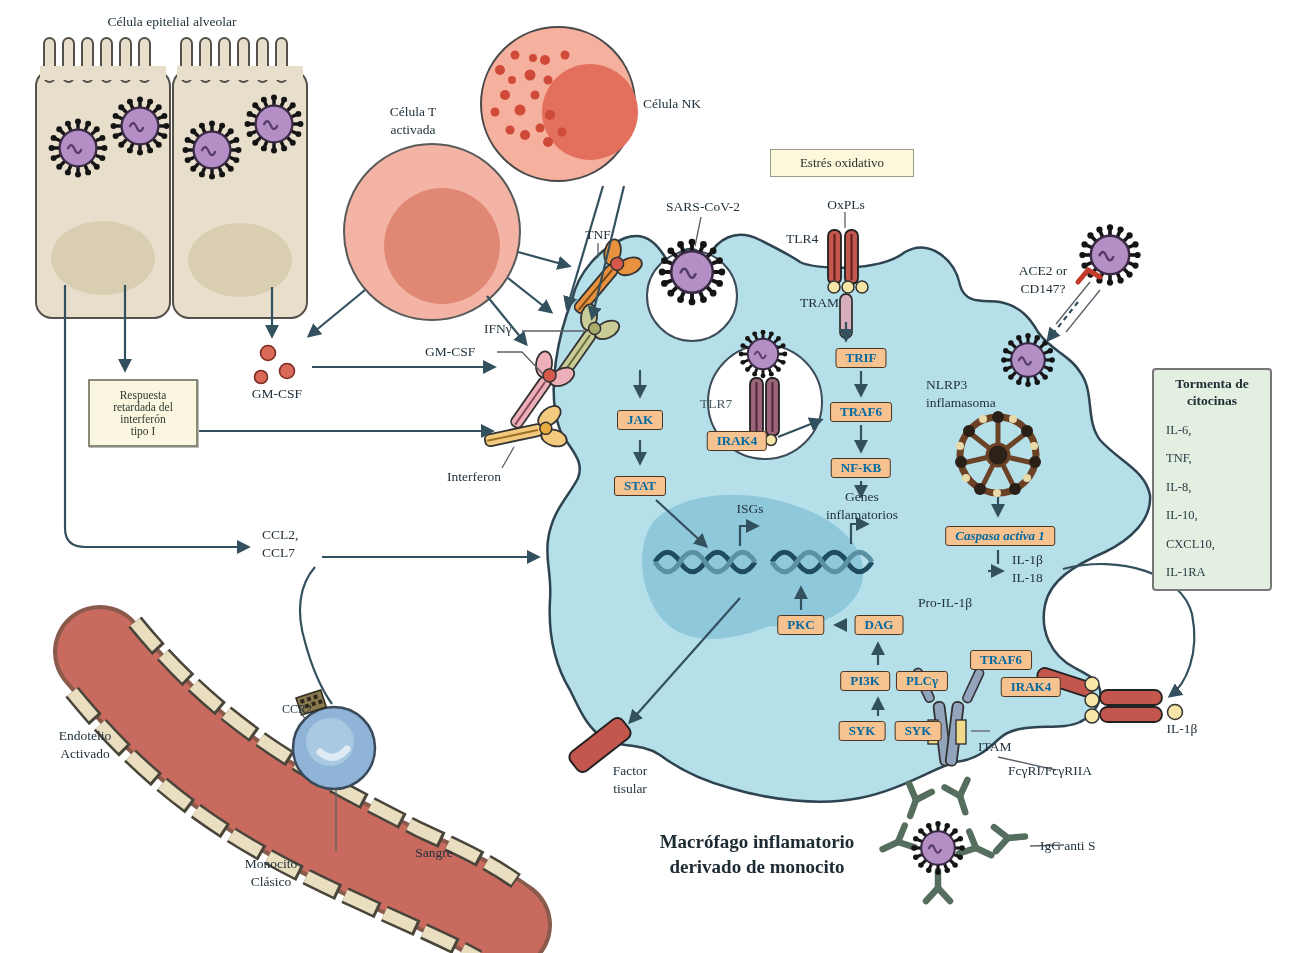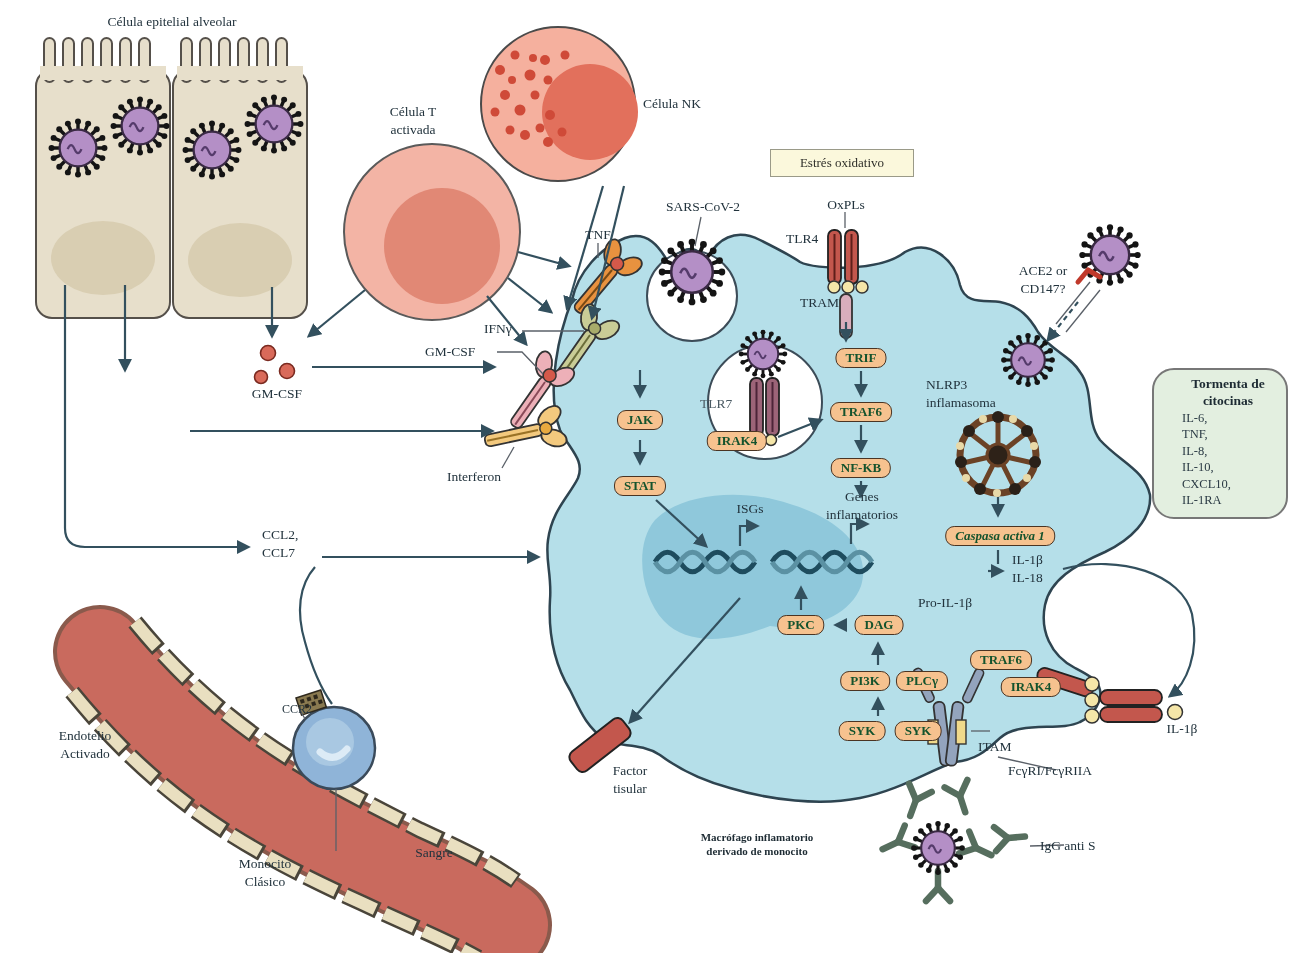--- a/index.html
+++ b/index.html
@@ -3,36 +3,36 @@
 <meta charset="utf-8">
 <style>
   html,body{margin:0;padding:0;background:#ffffff;}
   #stage{position:relative;width:1311px;height:953px;background:#ffffff;overflow:hidden;
          font-family:"Liberation Serif",serif;}
   #art{position:absolute;left:0;top:0;}
   .lbl{position:absolute;font:13.5px "Liberation Serif",serif;color:#22333d;
        white-space:pre-line;line-height:1.3;}
   .c{transform:translateX(-50%);text-align:center;}
   .sm{font-size:12px;}
-  .bold{font-weight:bold;font-size:11px;color:#1d2b33;}
+  .bold{font-weight:bold;font-size:19px;color:#1d2b33;}
   .pill{position:absolute;transform:translate(-50%,-50%);background:#f6c28f;
-        border:1.6px solid #4a3423;border-radius:9px;padding:1px 9px;
-        font:bold 13px "Liberation Serif",serif;color:#14532d;white-space:nowrap;z-index:5;}
+        border:1.6px solid #4a3423;border-radius:3px;padding:1px 9px;
+        font:bold 13px "Liberation Serif",serif;color:#0369a1;white-space:nowrap;z-index:5;}
   .notebox{position:absolute;background:#fbf8dc;border:1.5px solid #9a9a88;
            font:13px "Liberation Serif",serif;color:#30302a;text-align:center;z-index:4;}
   .respbox{position:absolute;left:88px;top:379px;width:102px;background:#faf6e0;
            border:2px solid #8a8a78;box-shadow:1px 1px 0 #bbb;
            font:11.5px "Liberation Serif",serif;color:#303a30;text-align:center;
            padding:8px 2px;white-space:pre-line;z-index:4;}
   .stormbox{position:absolute;left:1152px;top:368px;width:116px;background:#e3efe0;
-            border:2px solid #777;border-radius:22px;padding:6px 0 8px 16px;z-index:4;}
+            border:2px solid #777;border-radius:4px;padding:6px 0 8px 0;z-index:4;}
   .stormbox .title{font:bold 13.5px "Liberation Serif",serif;color:#1d2b33;
                    text-align:center;white-space:pre-line;line-height:1.25;}
   .stormbox .item{display:block;font:12.5px "Liberation Serif",serif;color:#2a3a44;
-                  padding-left:12px;line-height:1.32;}
+                  padding-left:12px;line-height:1.32;margin-top:12px;}
   .z6{z-index:6;}
 </style>
 </head>
 <body>
 
 <div id="stage">
 
 <svg id="art" width="1311" height="953" viewBox="0 0 1311 953">
   <defs>
     <marker id="ah" viewBox="0 0 10 10" refX="8" refY="5" markerWidth="6.5" markerHeight="6.5" orient="auto-start-reverse">
@@ -393,20 +393,24 @@
 <div class="lbl" style="left:643px;top:95px;">Célula NK</div>
 <div class="lbl c" style="left:598px;top:226px;">TNF</div>
 <div class="lbl c" style="left:703px;top:198px;">SARS-CoV-2</div>
 <div class="notebox" style="left:770px;top:149px;width:142px;height:26px;line-height:26px;">Estrés oxidativo</div>
 <div class="lbl c" style="left:846px;top:196px;">OxPLs</div>
 <div class="lbl" style="left:786px;top:230px;">TLR4</div>
 <div class="lbl" style="left:800px;top:294px;">TRAM</div>
 <div class="lbl" style="left:484px;top:320px;">IFNγ</div>
 <div class="lbl" style="left:425px;top:343px;">GM-CSF</div>
 <div class="lbl c" style="left:277px;top:385px;">GM-CSF</div>
+<div class="respbox">Respuesta
+retardada del
+interferón
+tipo I</div>
 <div class="lbl" style="left:447px;top:468px;">Interferon</div>
 <div class="lbl" style="left:262px;top:526px;">CCL2,
 CCL7</div>
 <div class="lbl" style="left:700px;top:395px;color:#4a5a63;">TLR7</div>
 <div class="lbl c z6" style="left:750px;top:500px;">ISGs</div>
 <div class="lbl c z6" style="left:862px;top:488px;">Genes
 inflamatorios</div>
 <div class="lbl" style="left:926px;top:376px;">NLRP3
 inflamasoma</div>
 <div class="lbl c" style="left:1043px;top:262px;">ACE2 or
@@ -418,21 +422,21 @@
 <div class="lbl" style="left:1008px;top:762px;">FcγRI/FcγRIIA</div>
 <div class="lbl" style="left:1040px;top:837px;">IgG anti S</div>
 <div class="lbl c" style="left:1182px;top:720px;">IL-1β</div>
 <div class="lbl c" style="left:630px;top:762px;">Factor
 tisular</div>
 <div class="lbl c bold" style="left:757px;top:830px;">Macrófago inflamatorio
 derivado de monocito</div>
 <div class="lbl c" style="left:85px;top:727px;">Endotelio
 Activado</div>
 <div class="lbl c sm" style="left:297px;top:702px;">CCR2</div>
-<div class="lbl c" style="left:265px;top:855px;">Monocito
+<div class="lbl c" style="left:271px;top:855px;">Monocito
 Clásico</div>
 <div class="lbl c" style="left:434px;top:844px;">Sangre</div>
 
 <div class="stormbox">
   <div class="title">Tormenta de
 citocinas</div>
   <span class="item">IL-6,</span>
   <span class="item">TNF,</span>
   <span class="item">IL-8,</span>
   <span class="item">IL-10,</span>

